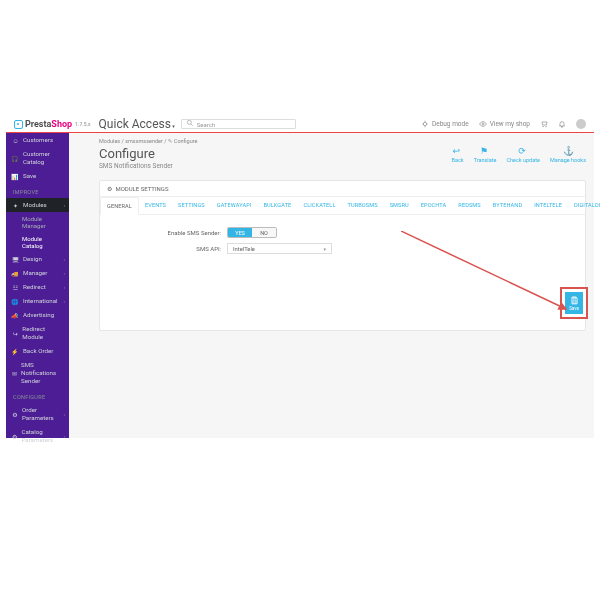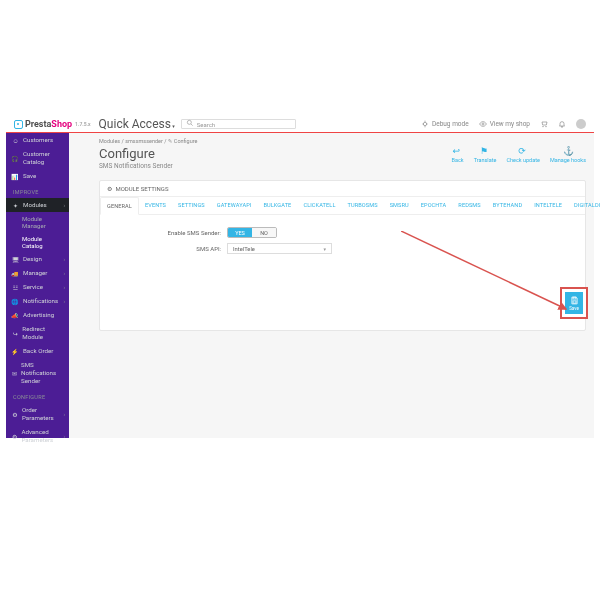--- a/index.html
+++ b/index.html
@@ -150,26 +150,26 @@
         <span>Design</span>
         <span class="chev">›</span>
       </div>
     <div class="side-item">
         <span class="sico">🚚</span>
         <span>Manager</span>
         <span class="chev">›</span>
       </div>
     <div class="side-item">
         <span class="sico">☳</span>
-        <span>Service</span>
+        <span>Redirect</span>
         <span class="chev">›</span>
       </div>
     <div class="side-item">
         <span class="sico">🌐</span>
-        <span>Notifications</span>
+        <span>International</span>
         <span class="chev">›</span>
       </div>
     <div class="side-item">
         <span class="sico">📣</span>
         <span>Advertising</span>
       </div>
     <div class="side-item">
         <span class="sico">↪</span>
         <span>Redirect Module</span>
       </div>
@@ -183,21 +183,21 @@
       </div>
 
     <div class="side-sec">CONFIGURE</div>
     <div class="side-item">
         <span class="sico">⚙</span>
         <span>Order Parameters</span>
         <span class="chev">›</span>
       </div>
     <div class="side-item">
         <span class="sico">⚙</span>
-        <span>Advanced Parameters</span>
+        <span>Catalog Parameters</span>
         <span class="chev">›</span>
       </div>
   </div>
 
   <div class="main">
     <div class="breadcrumb">Modules / smssmssender / ✎ Configure</div>
     <div class="page-head">
       <div>
         <div class="page-title">Configure</div>
         <div class="page-sub">SMS Notifications Sender</div>

